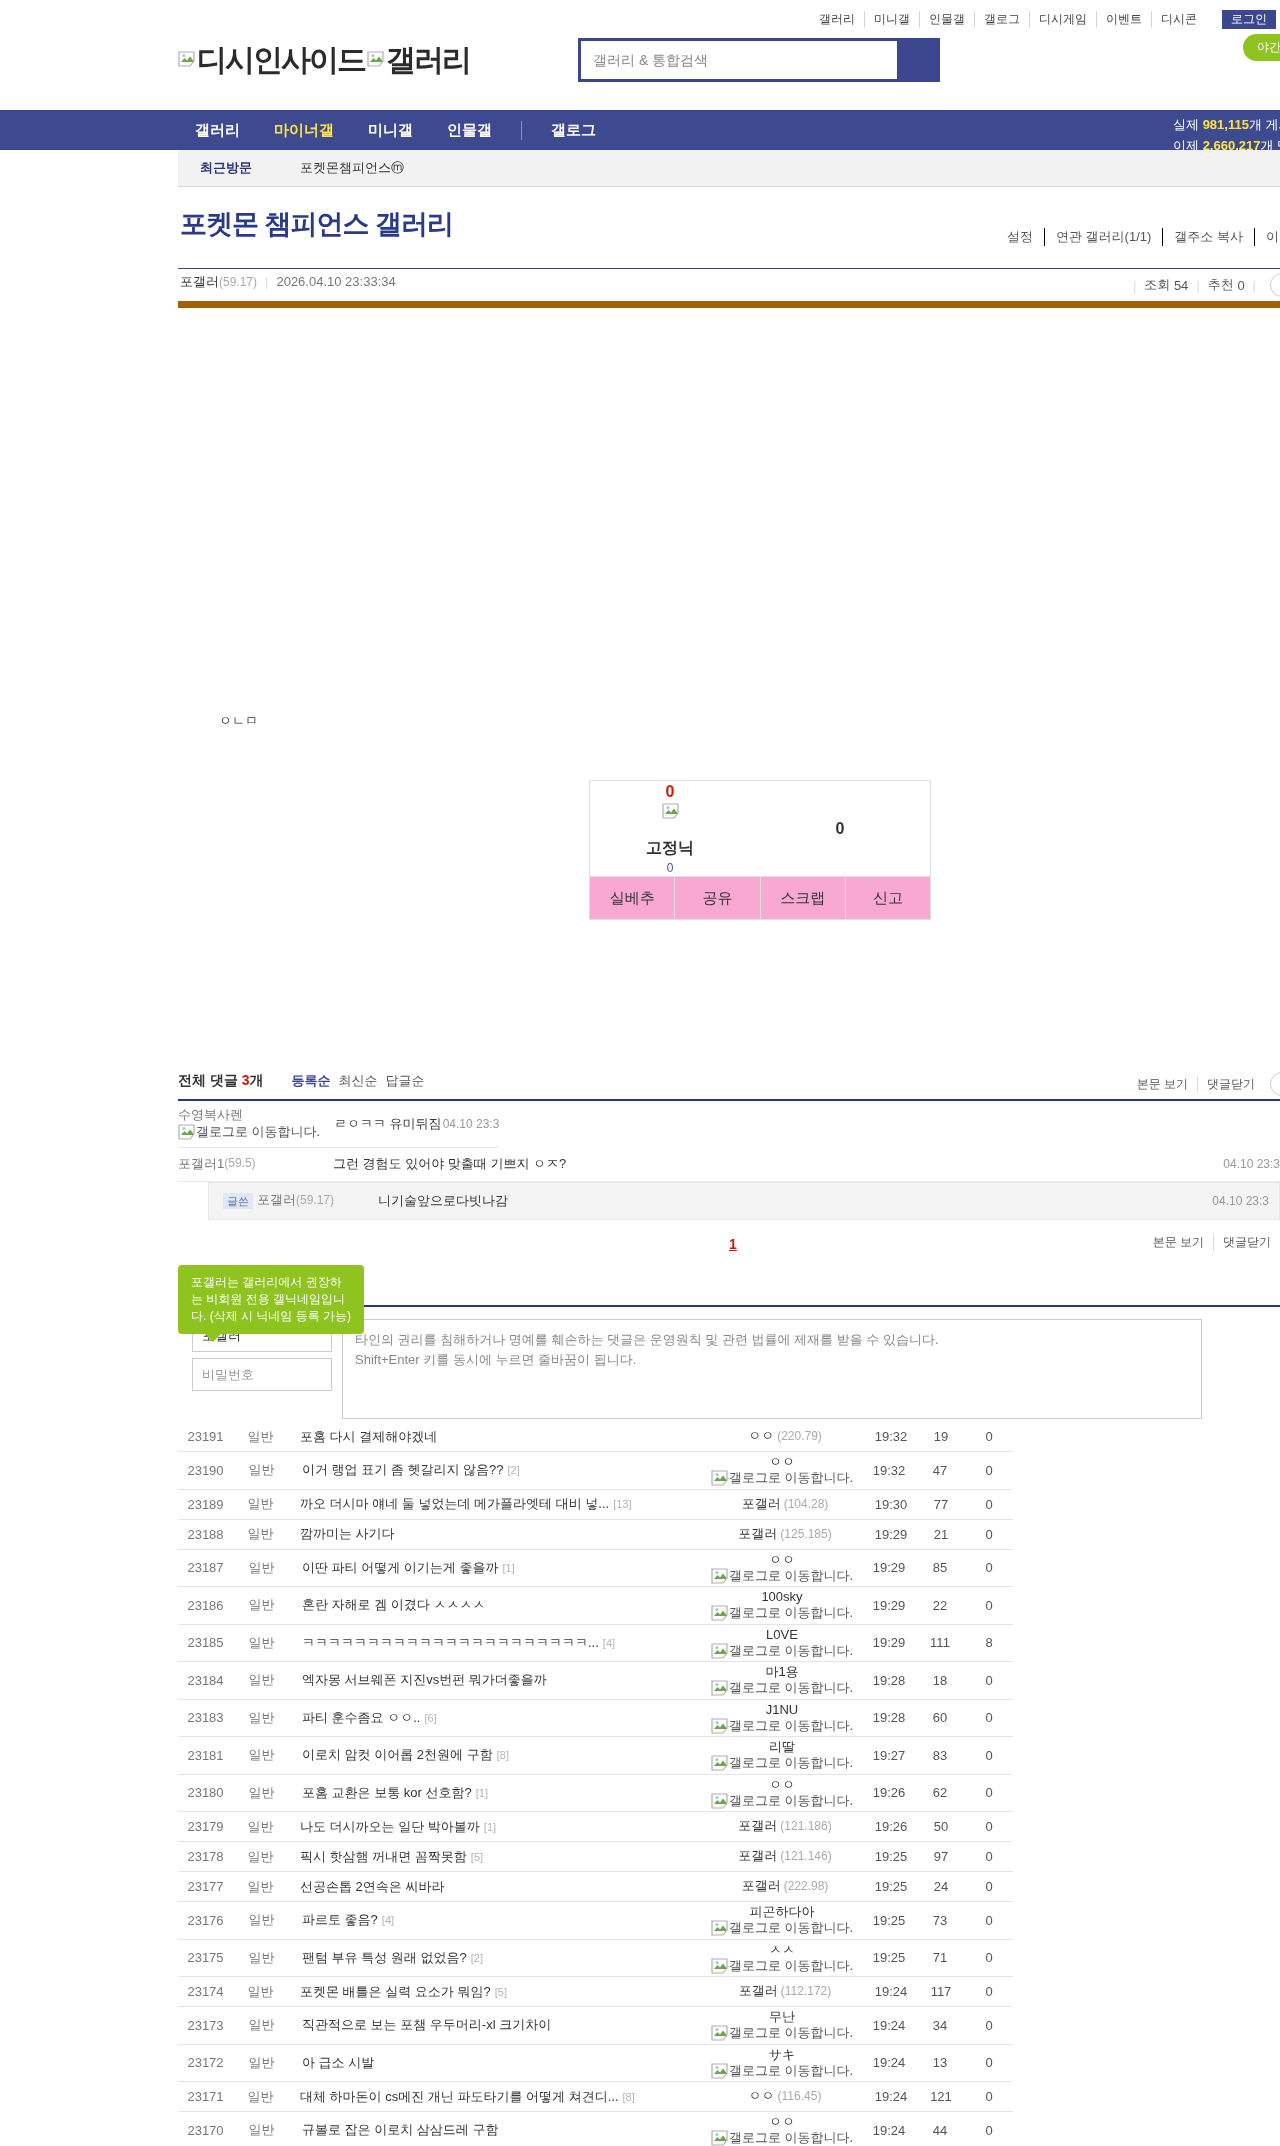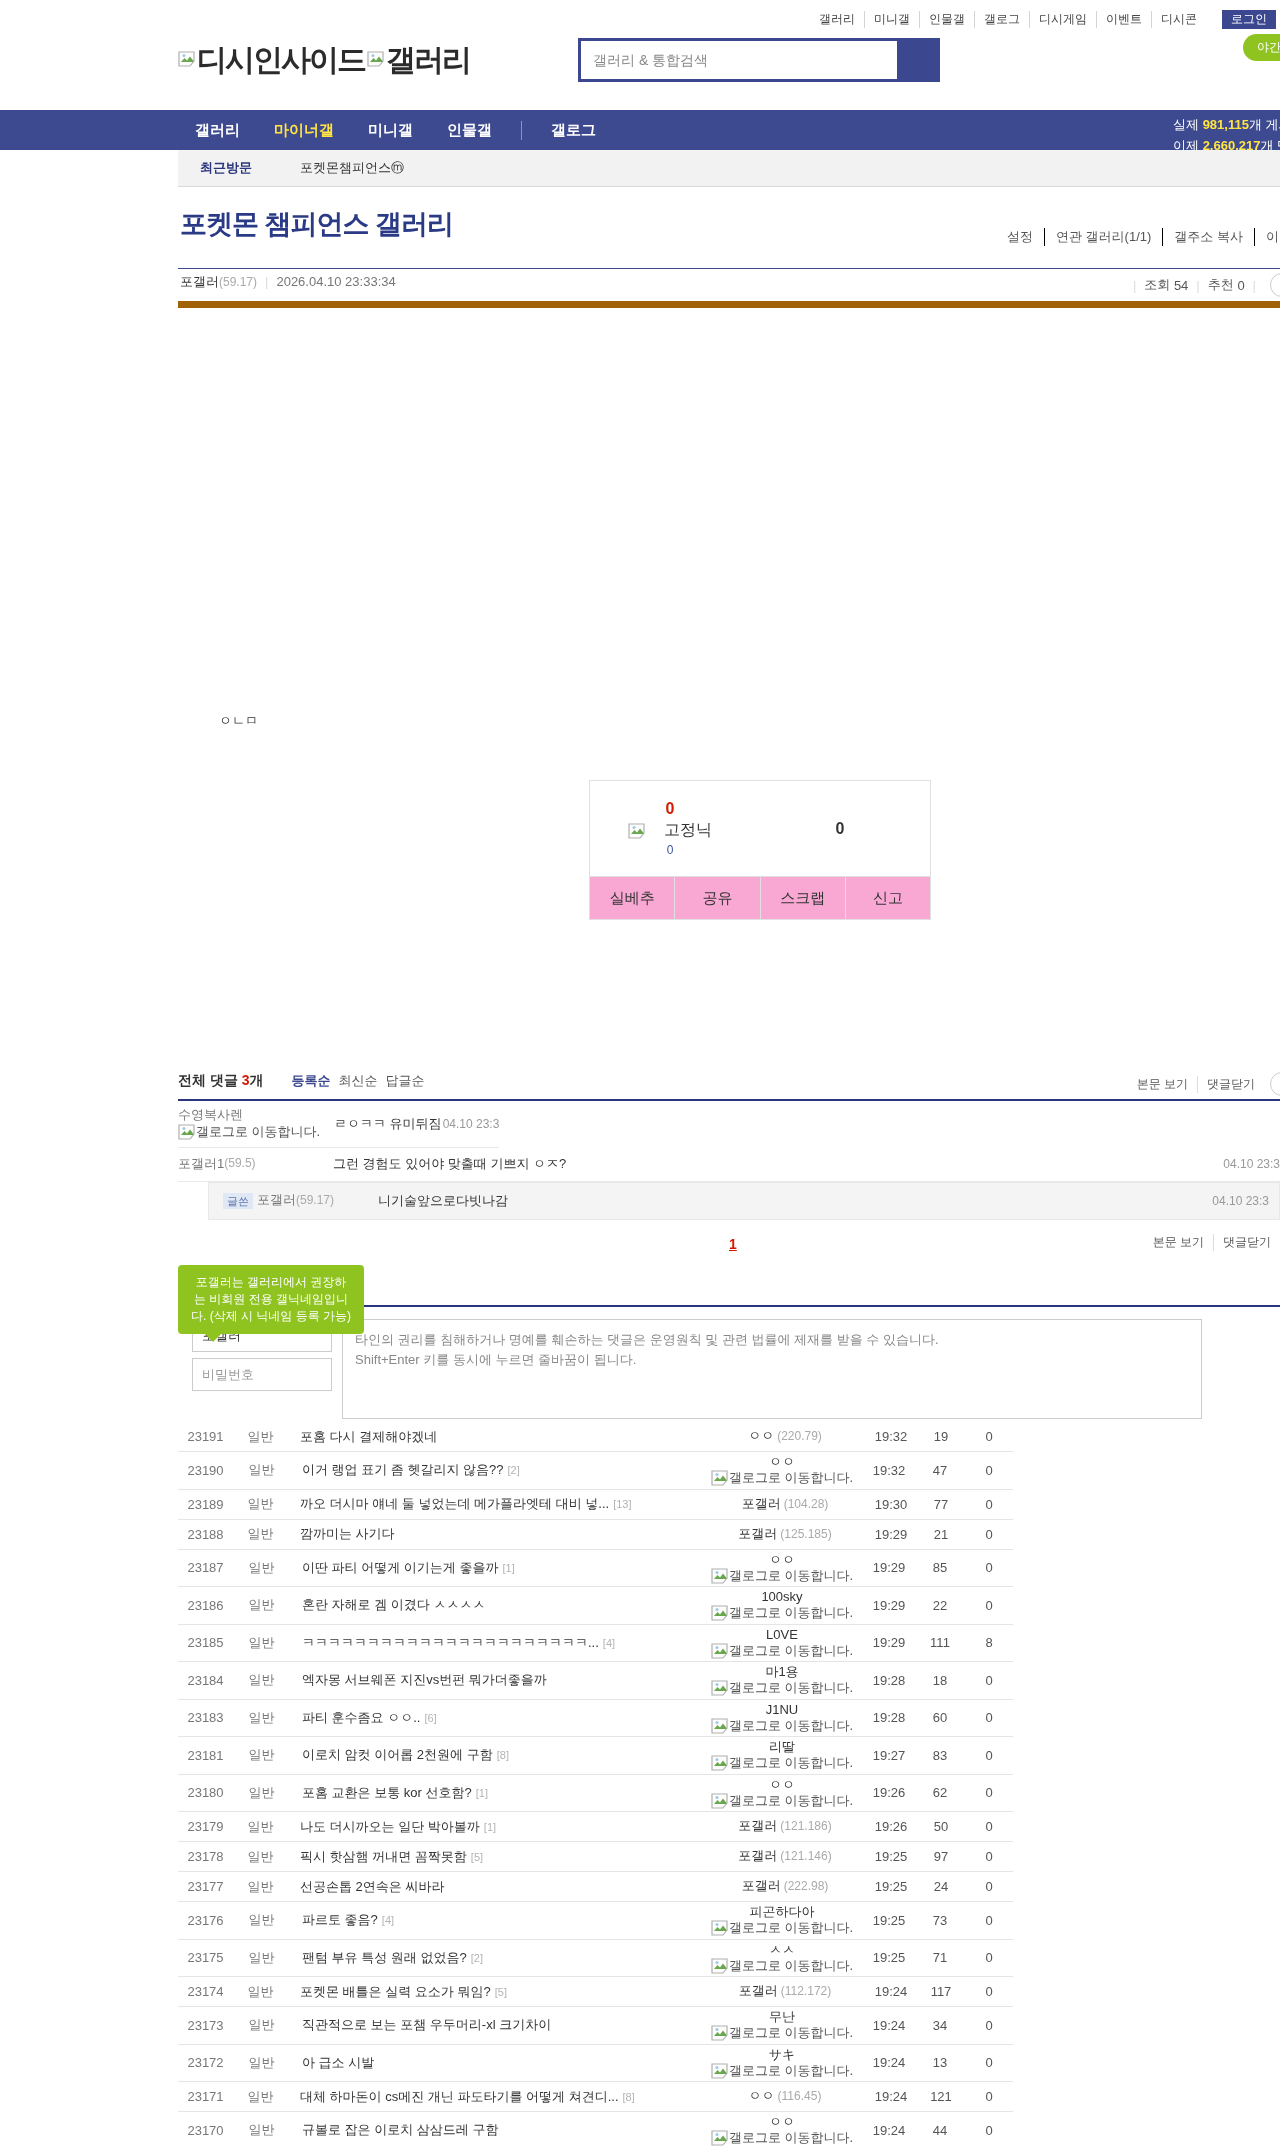--- a/index.html
+++ b/index.html
@@ -50,21 +50,21 @@
   .p-meta .sep{color:#ddd;padding:0 8px;}
   .p-meta-right{position:absolute;right:0;top:4px;display:flex;align-items:center;font-size:13px;color:#555;}
   .pill-cut{width:30px;height:22px;border:1px solid #ccc;border-radius:12px;margin-right:-22px;margin-left:6px;}
   .p-bodytext{position:absolute;top:712px;left:219px;font-size:13px;color:#333;}
   
   .vote{position:absolute;top:780px;left:589px;width:342px;border:1px solid #e0e0e0;background:#fff;box-sizing:border-box;}
   .vote-main{height:95px;display:flex;align-items:center;}
   .vote-left{width:160px;text-align:center;cursor:pointer;}
   .vote-right{width:180px;text-align:center;cursor:pointer;}
   .up-num{color:#d31900;font-weight:bold;font-size:16px;}
-  .fixed-line{display:flex;justify-content:center;align-items:center;gap:19px;font-size:16px;font-weight:normal;color:#333;margin:2px 0;}
+  .fixed-line{display:flex;justify-content:center;align-items:center;gap:19px;font-size:16px;font-weight:bold;color:#333;margin:2px 0;flex-direction:column;}
   .fixed-num{color:#3b55a0;font-size:12px;}
   .down-num{font-size:16px;font-weight:bold;color:#333;}
   .vote-actions{display:flex;border-top:1px solid #e0e0e0;height:42px;}
   .vote-actions button{flex:1;border:0;border-left:1px solid #e0e0e0;background:#f9a8d4;font-size:15px;color:#333;
                        cursor:pointer;font-family:Liberation Serif, serif;}
   .vote-actions button:first-child{border-left:0;}
   
   .comments{position:absolute;top:1072px;left:178px;width:1102px;}
   .c-head{display:flex;align-items:center;padding-bottom:9px;border-bottom:2px solid #29367c;position:relative;}
   .c-total{font-size:14px;font-weight:bold;color:#333;}
@@ -83,21 +83,21 @@
   .c-text{flex:1;color:#333;}
   .c-date{color:#999;font-size:12px;white-space:nowrap;}
   .c-row.reply{background:#f4f4f4;border:1px solid #e8e8e8;margin-left:30px;padding:9px 10px 9px 14px;}
   .c-paging{position:relative;height:56px;}
   .page-num{position:absolute;left:50%;top:16px;color:#d31900;font-weight:bold;font-size:14px;text-decoration:underline;cursor:pointer;}
   .c-pagingright{position:absolute;right:0;top:14px;display:flex;align-items:center;font-size:12px;color:#555;}
   .c-pagingright .hr-link{padding:0 9px;cursor:pointer;white-space:nowrap;}
   .c-pagingright .hr-link + .hr-link{border-left:1px solid #ddd;}
   
   .tooltip{position:absolute;top:1265px;left:178px;width:160px;background:#8fc31f;color:#fff;font-size:12px;
-           line-height:17px;padding:9px 13px;border-radius:4px;z-index:5;text-align:center;}
+           line-height:17px;padding:9px 13px;border-radius:4px;z-index:5;}
   .tooltip:after{content:"";position:absolute;left:26px;bottom:-8px;border:9px solid transparent;border-top-color:#8fc31f;border-bottom:0;}
   .cform{position:absolute;top:1305px;left:178px;width:1102px;border-top:2px solid #29367c;padding-top:12px;display:flex;}
   .cf-left{width:140px;margin-left:14px;display:flex;flex-direction:column;gap:6px;}
   .cf-left input{height:33px;border:1px solid #ccc;box-sizing:border-box;padding:0 9px;font-size:13px;color:#333;
                  outline:0;font-family:"Liberation Sans",sans-serif;}
   .cf-left input::placeholder{color:#999;}
   .cform textarea{margin-left:10px;width:860px;height:100px;border:1px solid #ccc;box-sizing:border-box;
                   padding:10px 12px;font-size:13px;color:#333;resize:none;outline:0;
                   font-family:"Liberation Sans",sans-serif;}
   .cform textarea::placeholder{color:#888;line-height:20px;}

